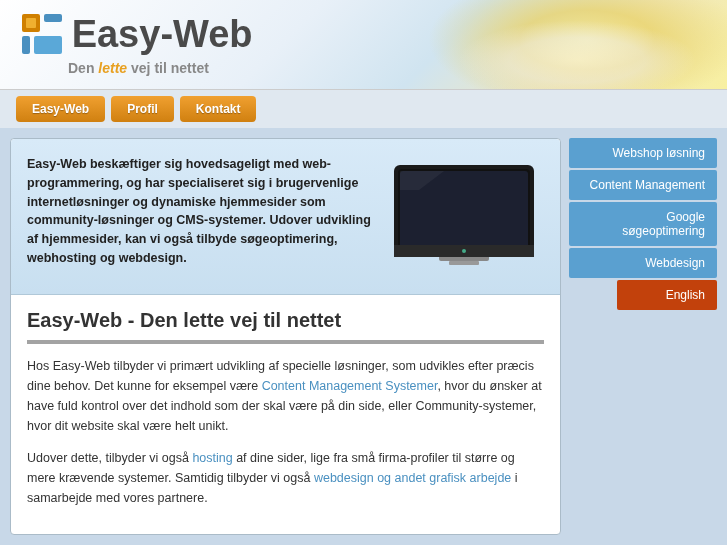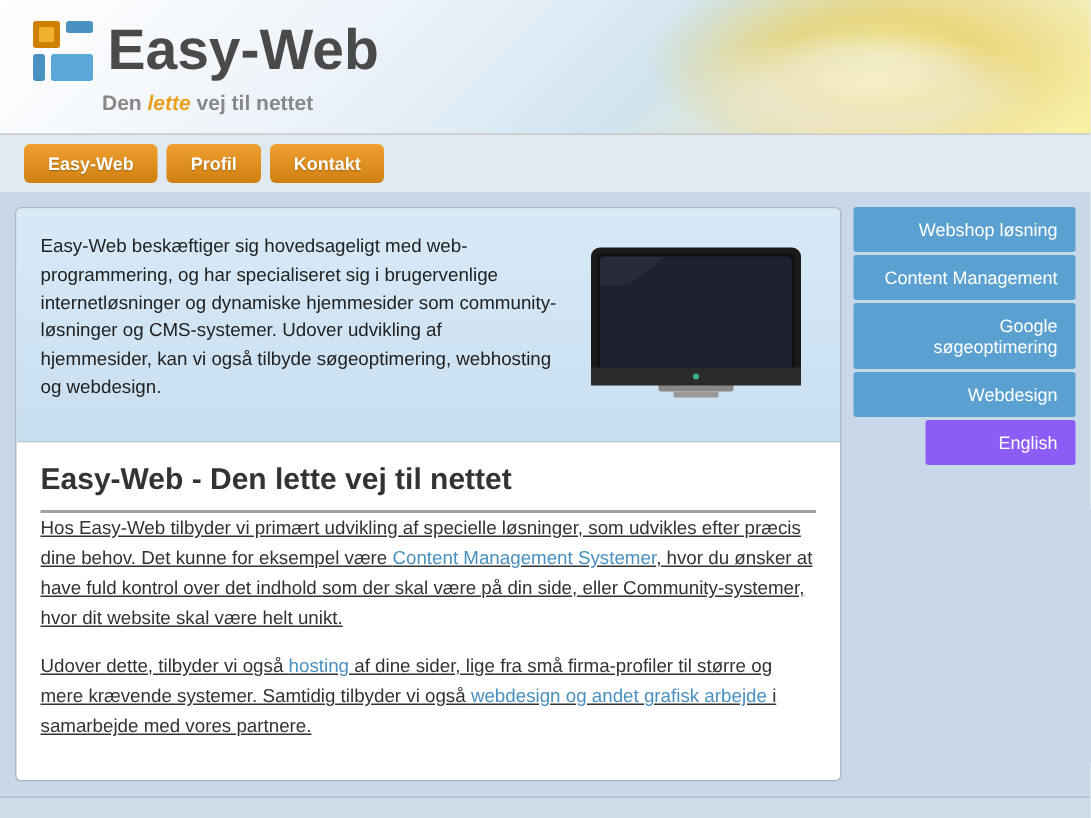--- a/index.html
+++ b/index.html
@@ -118,45 +118,45 @@
       gap: 12px;
       align-items: flex-start;
       border-radius: 4px 4px 0 0;
       border-bottom: 1px solid #b0c8d8;
     }
     .intro-text {
       flex: 1;
       font-size: 12.5px;
       line-height: 1.5;
       color: #222;
-      font-weight: normal;
+      font-weight: bold;
     }
     .monitor-img {
       width: 160px;
       flex-shrink: 0;
     }
     .monitor-svg { width: 160px; height: 120px; }
 
     
     .main-text {
       padding: 14px 16px;
     }
     .main-title {
       font-size: 20px;
       font-weight: bold;
       color: #333;
-      border-bottom: 2px solid #a3a3a3;
+      margin-bottom: 12px;
+      border-bottom: 4px solid #a3a3a3;
       padding-bottom: 8px;
     }
     .main-para {
       font-size: 12.5px;
       line-height: 1.6;
       color: #333;
       margin-bottom: 12px;
-      text-decoration: underline;
     }
     .link-text { color: #4a90c0; text-decoration: none; }
 
     
     .sidebar {
       width: 148px;
       flex-shrink: 0;
       text-align: right;
     }
     .sidebar-item {
@@ -165,21 +165,21 @@
       padding: 8px 12px;
       margin-bottom: 2px;
       font-size: 12px;
       cursor: pointer;
       border-radius: 2px;
     }
     .sidebar-item.active, .sidebar-item.english {
       background: #3a80b8;
     }
     .sidebar-item.english {
-      background: #8b5cf6;
+      background: #c2410c;
       margin-left: 48px;
     }
 
     
     .footer {
       background: #d0dce8;
       text-align: center;
       padding: 8px;
       font-size: 10px;
       color: #666;

